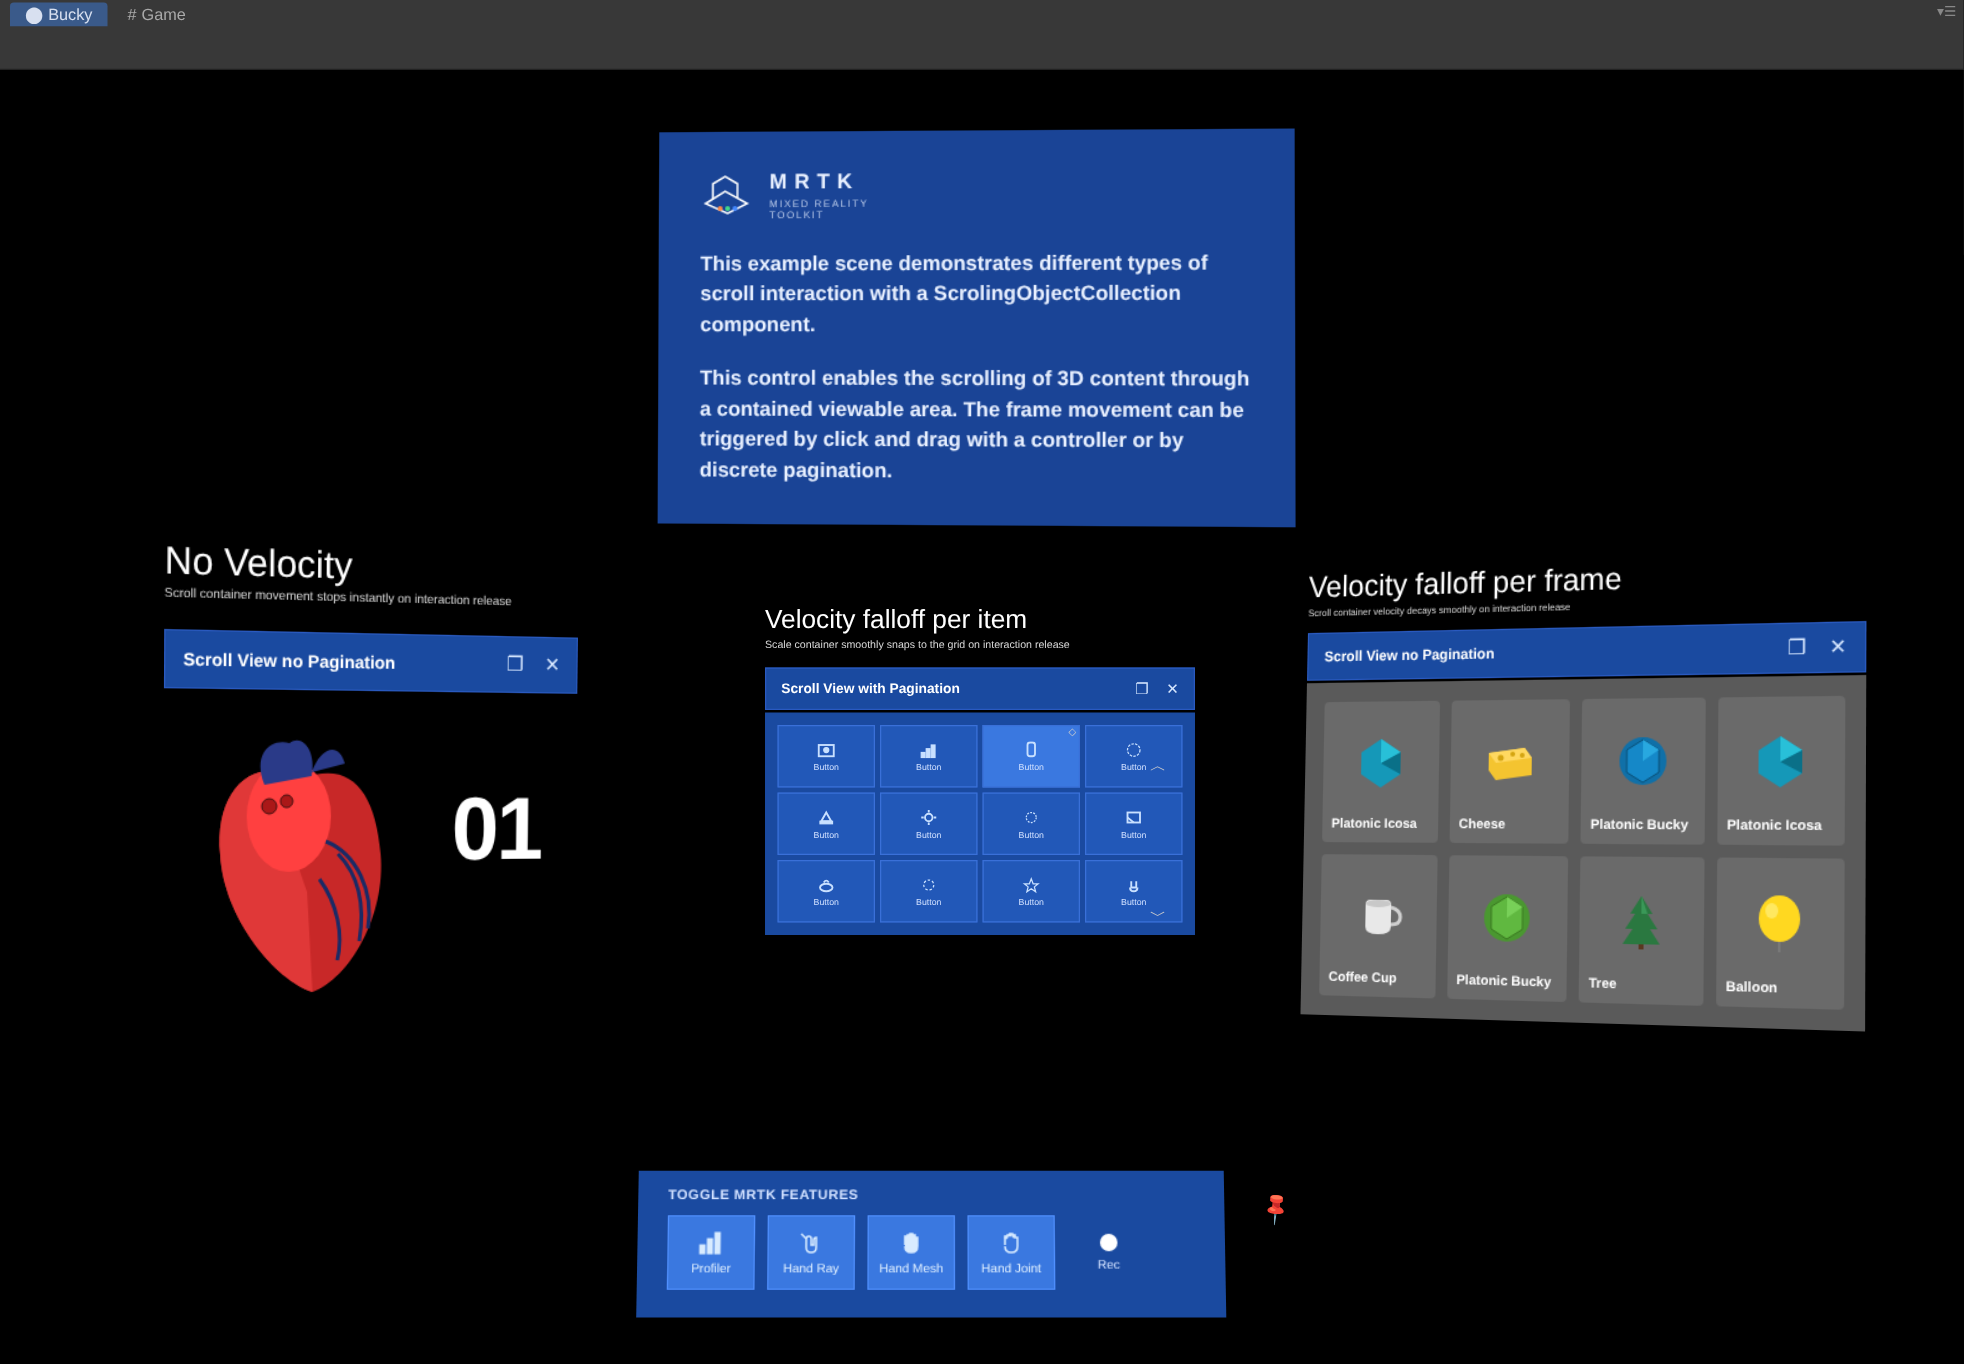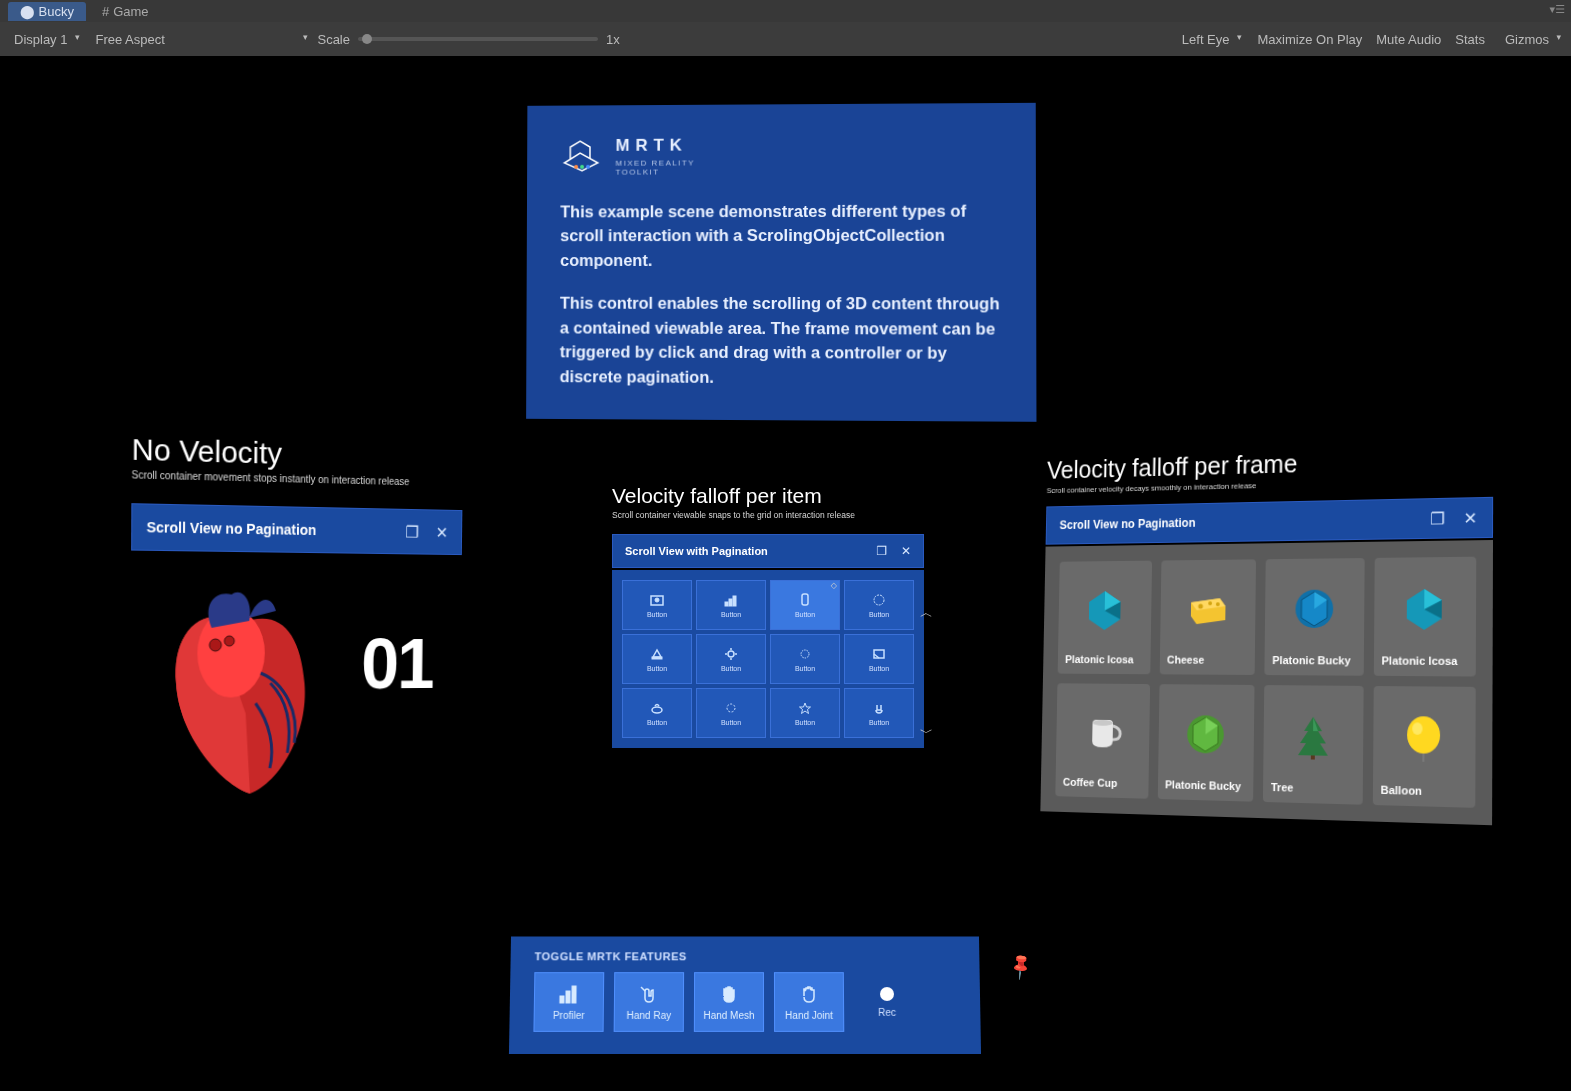--- a/index.html
+++ b/index.html
@@ -36,21 +36,21 @@
 .sec-h1 { color: #fff; font-size: 30px; font-weight: 300; }
 .sec-sub { color: #d8d8d8; font-size: 10px; margin-top: 2px; }
 .winbar { background: #1a4aa0; height: 46px; margin-top: 22px; display: flex; align-items: center; justify-content: space-between; padding: 0 14px; border: 1px solid #2a5ac0; }
 .winbar-title { color: #fff; font-size: 14px; font-weight: 600; }
 .winbar-icons { display: flex; gap: 18px; color: #d8e8ff; }
 .heart-area { position: relative; margin-top: 30px; height: 260px; }
 .heart-svg { position: absolute; left: 10px; top: 0; }
 .counter { position: absolute; right: 30px; top: 40px; color: #fff; font-size: 72px; font-weight: 700; letter-spacing: -2px; }
 
 
-.sec-mid { position: absolute; left: 612px; top: 428px; width: 312px; }
+.sec-mid { position: absolute; left: 612px; top: 428px; width: 344px; }
 .sec-mid .sec-h1 { font-size: 21px; }
 .sec-mid .sec-sub { font-size: 8.5px; }
 .winbar-mid { background: #1a4aa0; height: 34px; margin-top: 14px; display: flex; align-items: center; justify-content: space-between; padding: 0 12px; border: 1px solid #2a5ac0; }
 .winbar-mid .winbar-title { font-size: 11px; }
 .winbar-mid .winbar-icons { font-size: 12px; gap: 14px; }
 .grid-panel { background: #1a4aa0; padding: 10px; margin-top: 2px; display: grid; grid-template-columns: repeat(4, 1fr); gap: 4px; }
 .grid-btn { background: #2258b8; height: 50px; display: flex; flex-direction: column; align-items: center; justify-content: center; gap: 4px; border: 1px solid #3a70d8; position: relative; }
 .grid-btn.hl { background: #3a78e0; }
 .grid-btn-label { color: #d0e0ff; font-size: 7px; }
 .grid-icon { width: 16px; height: 14px; fill: #c8e0ff; stroke: #c8e0ff; }
@@ -93,38 +93,20 @@
     <div class="tab active">
         <span>⬤</span>
         <span>Bucky</span>
       </div>
     <div class="tab">
         <span>#</span>
         <span>Game</span>
       </div>
     <span class="menu-icon">▾☰</span>
   </div>
-  <div class="controls-row">
-    <div class="controls-left">
-      <div class="dropdown">Display 1</div>
-      <div class="dropdown" style="width:220px">Free Aspect</div>
-      <span>Scale</span>
-      <div class="slider-track">
-          <div class="slider-thumb"></div>
-        </div>
-      <span>1x</span>
-    </div>
-    <div class="controls-right">
-      <div class="dropdown">Left Eye</div>
-      <span>Maximize On Play</span>
-      <span>Mute Audio</span>
-      <span>Stats</span>
-      <div class="dropdown">Gizmos</div>
-    </div>
-  </div>
 </div>
 
 <div class="viewport">
 
   <div class="info-panel">
     <div class="info-logo-row">
       <svg class="info-logo" viewBox="0 0 42 36">
         <polygon points="4,26 20,16 38,26 22,34" fill="none" stroke="#fff" stroke-width="1.5"></polygon>
         <polyline points="10,22 10,10 20,4 30,10 30,22" fill="none" stroke="#fff" stroke-width="1.5"></polyline>
         <circle cx="16" cy="30" r="2" fill="#ff8844"></circle>
@@ -163,21 +145,21 @@
         <circle cx="74" cy="62" r="6" fill="#aa1818" stroke="#441010"></circle>
         <circle cx="88" cy="58" r="5" fill="#aa1818" stroke="#441010"></circle>
         <path d="M120 90 C 145 100 160 130 155 160 M130 100 C 150 120 152 145 148 170 M115 120 C 130 140 135 165 130 185" fill="none" stroke="#1a2a66" stroke-width="3"></path>
       </svg>
       <div class="counter">01</div>
     </div>
   </div>
 
   <div class="sec-mid">
     <div class="sec-h1">Velocity falloff per item</div>
-    <div class="sec-sub">Scroll container viewable snaps to the grid on interaction release</div>
+    <div class="sec-sub">Scale container smoothly snaps to the grid on interaction release</div>
     <div class="winbar-mid">
       <span class="winbar-title">Scroll View with Pagination</span>
       <div class="winbar-icons">
         <span>❐</span>
         <span>✕</span>
       </div>
     </div>
     <div class="grid-panel">
       <div class="grid-btn">
           <svg class="grid-icon" viewBox="0 0 16 14">

